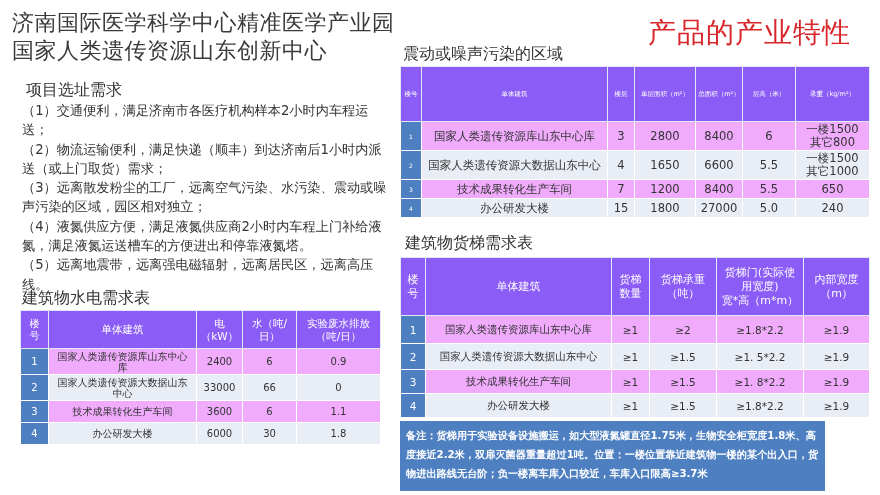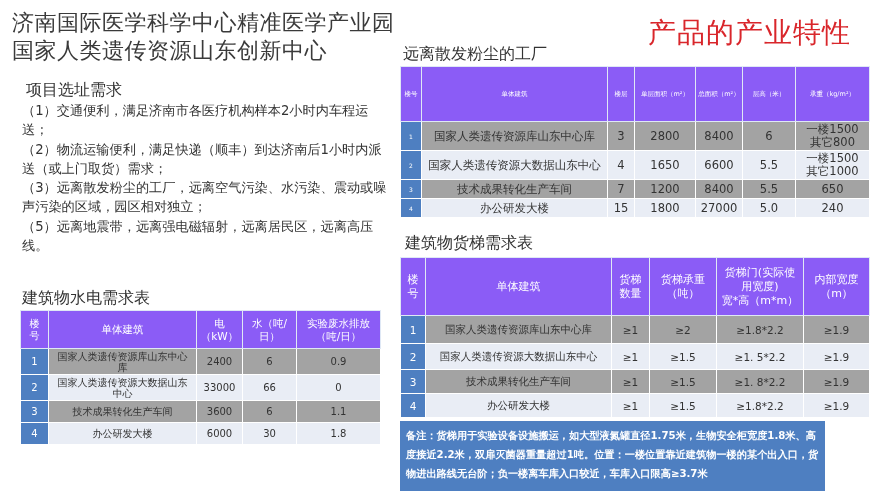--- a/index.html
+++ b/index.html
@@ -14,21 +14,21 @@
   .req { position: absolute; left: 22px; top: 80px; width: 372px; font-size: 13.2px; line-height: 19.3px; color: #333; }
   .req .req-title { font-size: 16px; line-height: 20px; margin-left: 4px; margin-bottom: 1px; color: #333; }
   .req .item { text-indent: 0; }
 
   .section-title { position: absolute; font-size: 16px; color: #333; white-space: nowrap; }
 
   table { border-collapse: collapse; position: absolute; table-layout: fixed; }
   th { background: #8b5cf6; color: #ffffff; font-weight: normal; border: 1px solid #dfe8f5; text-align: center; vertical-align: middle; }
   td { border: 1px solid #ffffff; text-align: center; vertical-align: middle; color: #333; }
   td.idx { background: #4e7fc1; color: #ffffff; }
-  tr.odd td { background: #a3a3a3; }
+  tr.odd td { background: #f0abfc; }
   tr.even td { background: #e9edf5; }
   tr.odd td.idx, tr.even td.idx { background: #4e7fc1; color: #fff; }
 
   
   #t-water { left: 20px; top: 310px; width: 360px; font-size: 10px; }
   #t-water th { font-size: 10.5px; height: 38px; line-height: 13px; }
   #t-water td { line-height: 11px; }
 
   
   #t-struct { left: 400px; top: 66px; width: 469px; font-size: 11.5px; }
@@ -46,20 +46,21 @@
 
 <div class="title l1">济南国际医学科学中心精准医学产业园</div>
 <div class="title l2">国家人类遗传资源山东创新中心</div>
 <div class="red-title">产品的产业特性</div>
 
 <div class="req">
   <div class="req-title">项目选址需求</div>
   <div class="item">（1）交通便利，满足济南市各医疗机构样本2小时内车程运送；</div>
   <div class="item">（2）物流运输便利，满足快递（顺丰）到达济南后1小时内派送（或上门取货）需求；</div>
   <div class="item">（3）远离散发粉尘的工厂，远离空气污染、水污染、震动或噪声污染的区域，园区相对独立；</div>
+  <div class="item">（4）液氮供应方便，满足液氮供应商2小时内车程上门补给液氮，满足液氮运送槽车的方便进出和停靠液氮塔。</div>
   <div class="item">（5）远离地震带，远离强电磁辐射，远离居民区，远离高压线。</div>
 </div>
 
 <div class="section-title" style="left:22px; top:288px;">建筑物水电需求表</div>
 <table id="t-water">
   <colgroup>
       <col style="width:28px">
       <col style="width:148px">
       <col style="width:46px">
       <col style="width:54px">
@@ -99,21 +100,21 @@
     <tr class="even" style="height:22px">
       <td class="idx">4</td>
       <td>办公研发大楼</td>
       <td>6000</td>
       <td>30</td>
       <td>1.8</td>
     </tr>
   </tbody>
 </table>
 
-<div class="section-title" style="left:403px; top:44px;">远离散发粉尘的工厂</div>
+<div class="section-title" style="left:403px; top:44px;">震动或噪声污染的区域</div>
 <table id="t-struct">
   <colgroup>
       <col style="width:21px">
       <col style="width:186px">
       <col style="width:27px">
       <col style="width:61px">
       <col style="width:47px">
       <col style="width:53px">
       <col style="width:74px">
     </colgroup>

